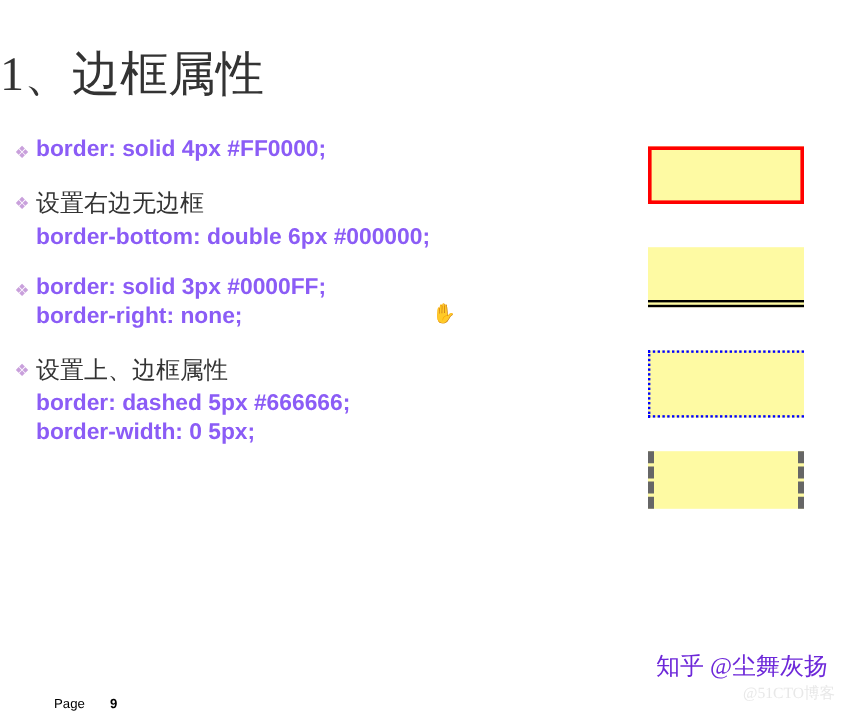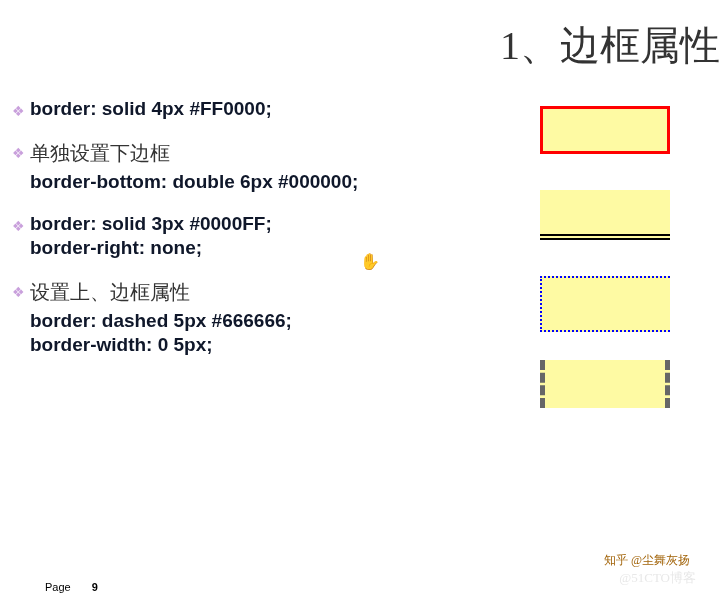--- a/index.html
+++ b/index.html
@@ -5,27 +5,28 @@
     * { margin: 0; padding: 0; box-sizing: border-box; }
     body {
       width: 720px;
       height: 597px;
       background: #ffffff;
       font-family: "Microsoft YaHei", "SimSun", Arial, sans-serif;
       position: relative;
       overflow: hidden;
     }
     .title {
-      text-align: right;
+      text-align: left;
       font-size: 40px;
       font-weight: normal;
       color: #333;
       padding-top: 18px;
       padding-bottom: 25px;
       font-family: "SimSun", serif;
+      margin-top: 16px;
     }
     .content {
       display: flex;
       padding-left: 30px;
       padding-right: 30px;
     }
     .left-col {
       flex: 1;
     }
     .right-col {
@@ -48,21 +49,21 @@
       color: #333;
       margin-bottom: 4px;
       font-family: "SimSun", serif;
     }
     .desc b {
       font-weight: bold;
     }
     .code-line {
       font-size: 19px;
       font-weight: bold;
-      color: #0f172a;
+      color: #8b5cf6;
       font-family: Arial, sans-serif;
       margin-bottom: 2px;
     }
     .sample {
       width: 130px;
       height: 48px;
       background: #fefaa3;
       margin-bottom: 36px;
     }
     .sample1 { border: solid 3px #FF0000; }
@@ -84,22 +85,22 @@
       color: #000;
     }
     .footer .pnum {
       margin-left: 18px;
       font-weight: bold;
     }
     .watermark1 {
       position: absolute;
       right: 30px;
       bottom: 28px;
-      color: #a16207;
-      font-size: 12px;
+      color: #6d28d9;
+      font-size: 20px;
       font-family: "SimSun", serif;
       text-align: center;
     }
     .watermark2 {
       position: absolute;
       right: 24px;
       bottom: 10px;
       color: #e8e8e8;
       font-size: 13px;
       font-family: "SimSun", serif;
@@ -114,21 +115,21 @@
   <div class="left-col">
 
     <div class="item">
       <span class="bullet">❖</span>
       <div class="code-line">border: solid 4px #FF0000;</div>
     </div>
 
     <div class="item">
       <span class="bullet">❖</span>
       <div class="desc">
-        <span>单独设置下边框</span>
+        <span>设置右边无边框</span>
       </div>
       <div class="code-line">border-bottom: double 6px #000000;</div>
     </div>
 
     <div class="item">
       <span class="bullet">❖</span>
       <div class="code-line">border: solid 3px #0000FF;</div>
       <div class="code-line">border-right: none;</div>
     </div>
 

